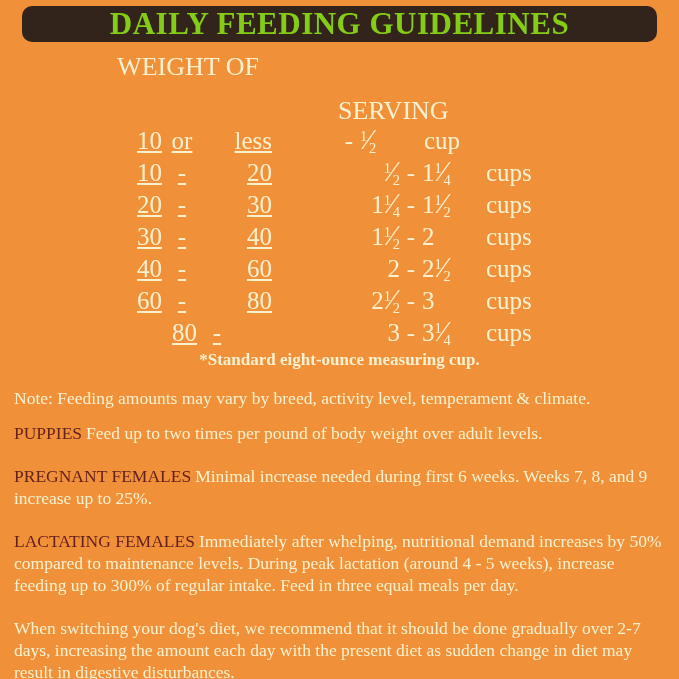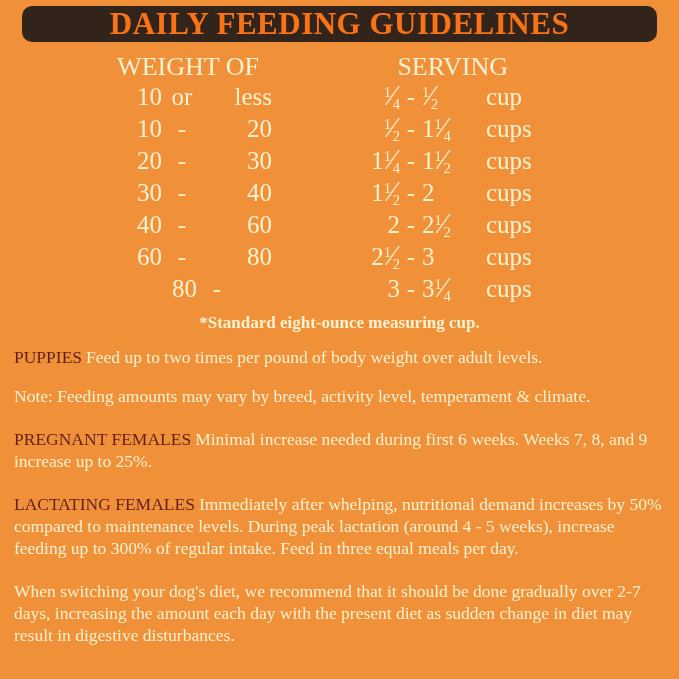--- a/index.html
+++ b/index.html
@@ -12,43 +12,43 @@
     font-family:"Liberation Serif","DejaVu Serif",serif;
     color:var(--cream);
     -webkit-font-smoothing:antialiased;
   }
   .title-bar{
     position:absolute;top:6px;left:22px;right:22px;height:36px;
     background:var(--bar);border-radius:10px;
     display:flex;align-items:center;justify-content:center;
   }
   .title-bar span{
-    font-size:31px;font-weight:700;letter-spacing:.5px;color:#f97316;
+    font-size:31px;font-weight:700;letter-spacing:.5px;color:#84cc16;
     line-height:36px;white-space:nowrap;
   }
   .content{position:absolute;top:42px;left:0;right:0;}
   
   .thead{display:flex;margin-top:10px;font-size:26px;line-height:29px;}
   .th1{margin-left:38px;width:300px;text-align:center;}
-  .th2{width:170px;text-align:right;}
+  .th2{width:170px;text-align:left;margin-top:44px;}
   .row{display:flex;height:32px;line-height:32px;font-size:25px;}
-  .wcell{margin-left:38px;width:300px;display:flex;justify-content:center;}
+  .wcell{margin-left:38px;width:300px;display:flex;justify-content:center;text-decoration:underline;}
   .wf{display:inline-block;width:58px;text-align:right;}
   .wsep{display:inline-block;width:40px;text-align:center;}
   .wt2{display:inline-block;width:70px;text-align:right;}
   .scell{display:flex;}
   .sf{display:inline-block;width:62px;text-align:right;white-space:nowrap;}
   .ssep{display:inline-block;width:22px;text-align:center;}
   .st{display:inline-block;width:46px;text-align:left;white-space:nowrap;}
   .unit{display:inline-block;margin-left:18px;text-align:left;}
   sup{font-size:0.58em;vertical-align:0.55em;line-height:0;}
   sub{font-size:0.58em;vertical-align:-0.3em;line-height:0;}
   .sl{font-size:1.15em;line-height:0;margin:0 -2px 0 -1px;}
   .footnote{
-    margin-top:8px;text-align:center;font-size:17px;font-weight:700;line-height:20px;
+    margin-top:1px;text-align:center;font-size:17px;font-weight:700;line-height:20px;
   }
   
   p.body{
     margin:0 14px;font-size:17.5px;line-height:22px;letter-spacing:0;
   }
   p.note{margin-top:17px;}
   p.puppies{margin-top:13px;}
   p.pregnant{margin-top:21px;}
   p.lactating{margin-top:21px;}
   p.closing{margin-top:21px;}
@@ -73,21 +73,20 @@
   </div>
 
   <div id="rows">
       <div class="row">
         <div class="wcell">
           <span class="wf">10</span>
           <span class="wsep">or</span>
           <span class="wt2">less</span>
         </div>
         <div class="scell">
-          <span class="sf"><sup>1</sup><span class="sl">⁄</span><sub>4</sub></span>
           <span class="ssep">-</span>
           <span class="st"><sup>1</sup><span class="sl">⁄</span><sub>2</sub></span>
           <span class="unit">cup</span>
         </div>
       </div>
       <div class="row">
         <div class="wcell">
           <span class="wf">10</span>
           <span class="wsep">-</span>
           <span class="wt2">20</span>
@@ -160,25 +159,25 @@
           <span class="sf">3</span>
           <span class="ssep">-</span>
           <span class="st">3<sup>1</sup><span class="sl">⁄</span><sub>4</sub></span>
           <span class="unit">cups</span>
         </div>
       </div>
     </div>
 
   <div class="footnote">*Standard eight-ounce measuring cup.</div>
 
+  <p class="body note">Note: Feeding amounts may vary by breed, activity level, temperament &amp; climate.</p>
+
   <p class="body puppies">
     <span class="hd">PUPPIES</span><span>Feed up to two times per pound of body weight over adult levels.</span>
   </p>
-
-  <p class="body note">Note: Feeding amounts may vary by breed, activity level, temperament &amp; climate.</p>
 
   <p class="body pregnant">
     <span class="hd">PREGNANT FEMALES</span><span>Minimal increase needed during first 6 weeks. Weeks 7, 8, and 9 increase up to 25%.</span>
   </p>
 
   <p class="body lactating">
     <span class="hd">LACTATING FEMALES</span><span>Immediately after whelping, nutritional demand increases by 50% compared to maintenance levels. During peak lactation (around 4 - 5 weeks), increase feeding up to 300% of regular intake. Feed in three equal meals per day.</span>
   </p>
 
   <p class="body closing">When switching your dog's diet, we recommend that it should be done gradually over 2-7 days, increasing the amount each day with the present diet as sudden change in diet may result in digestive disturbances.</p>

